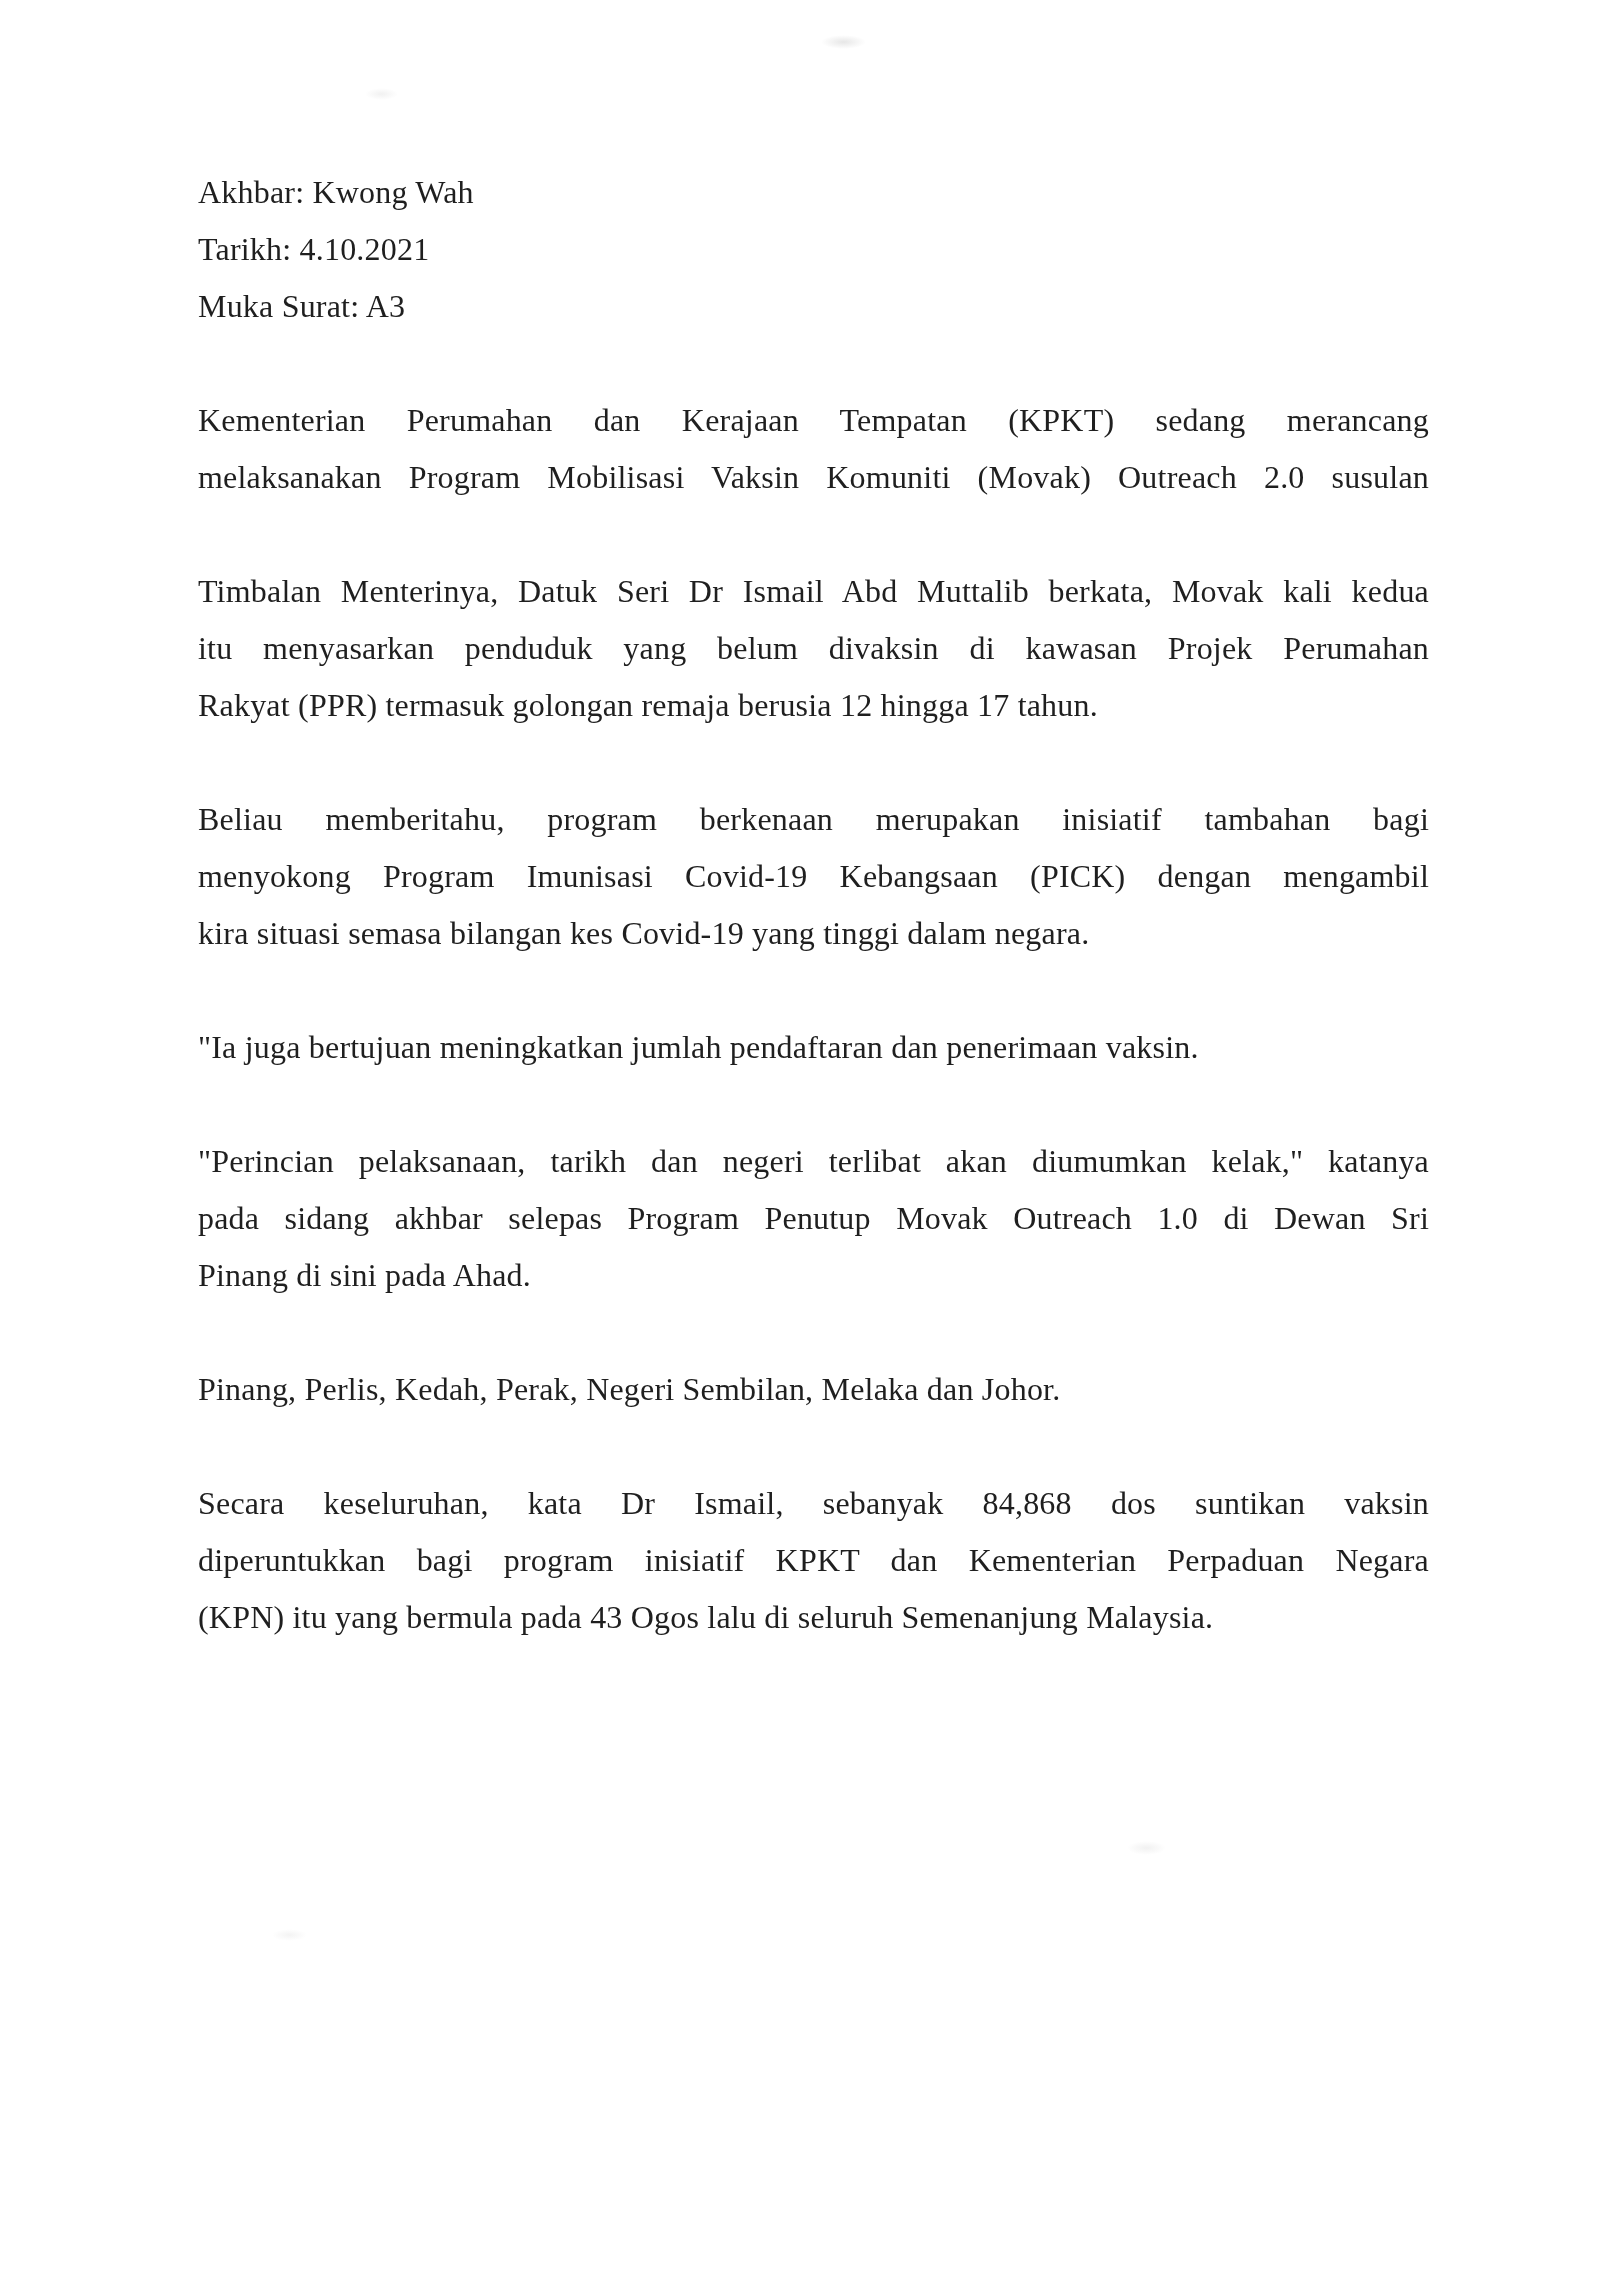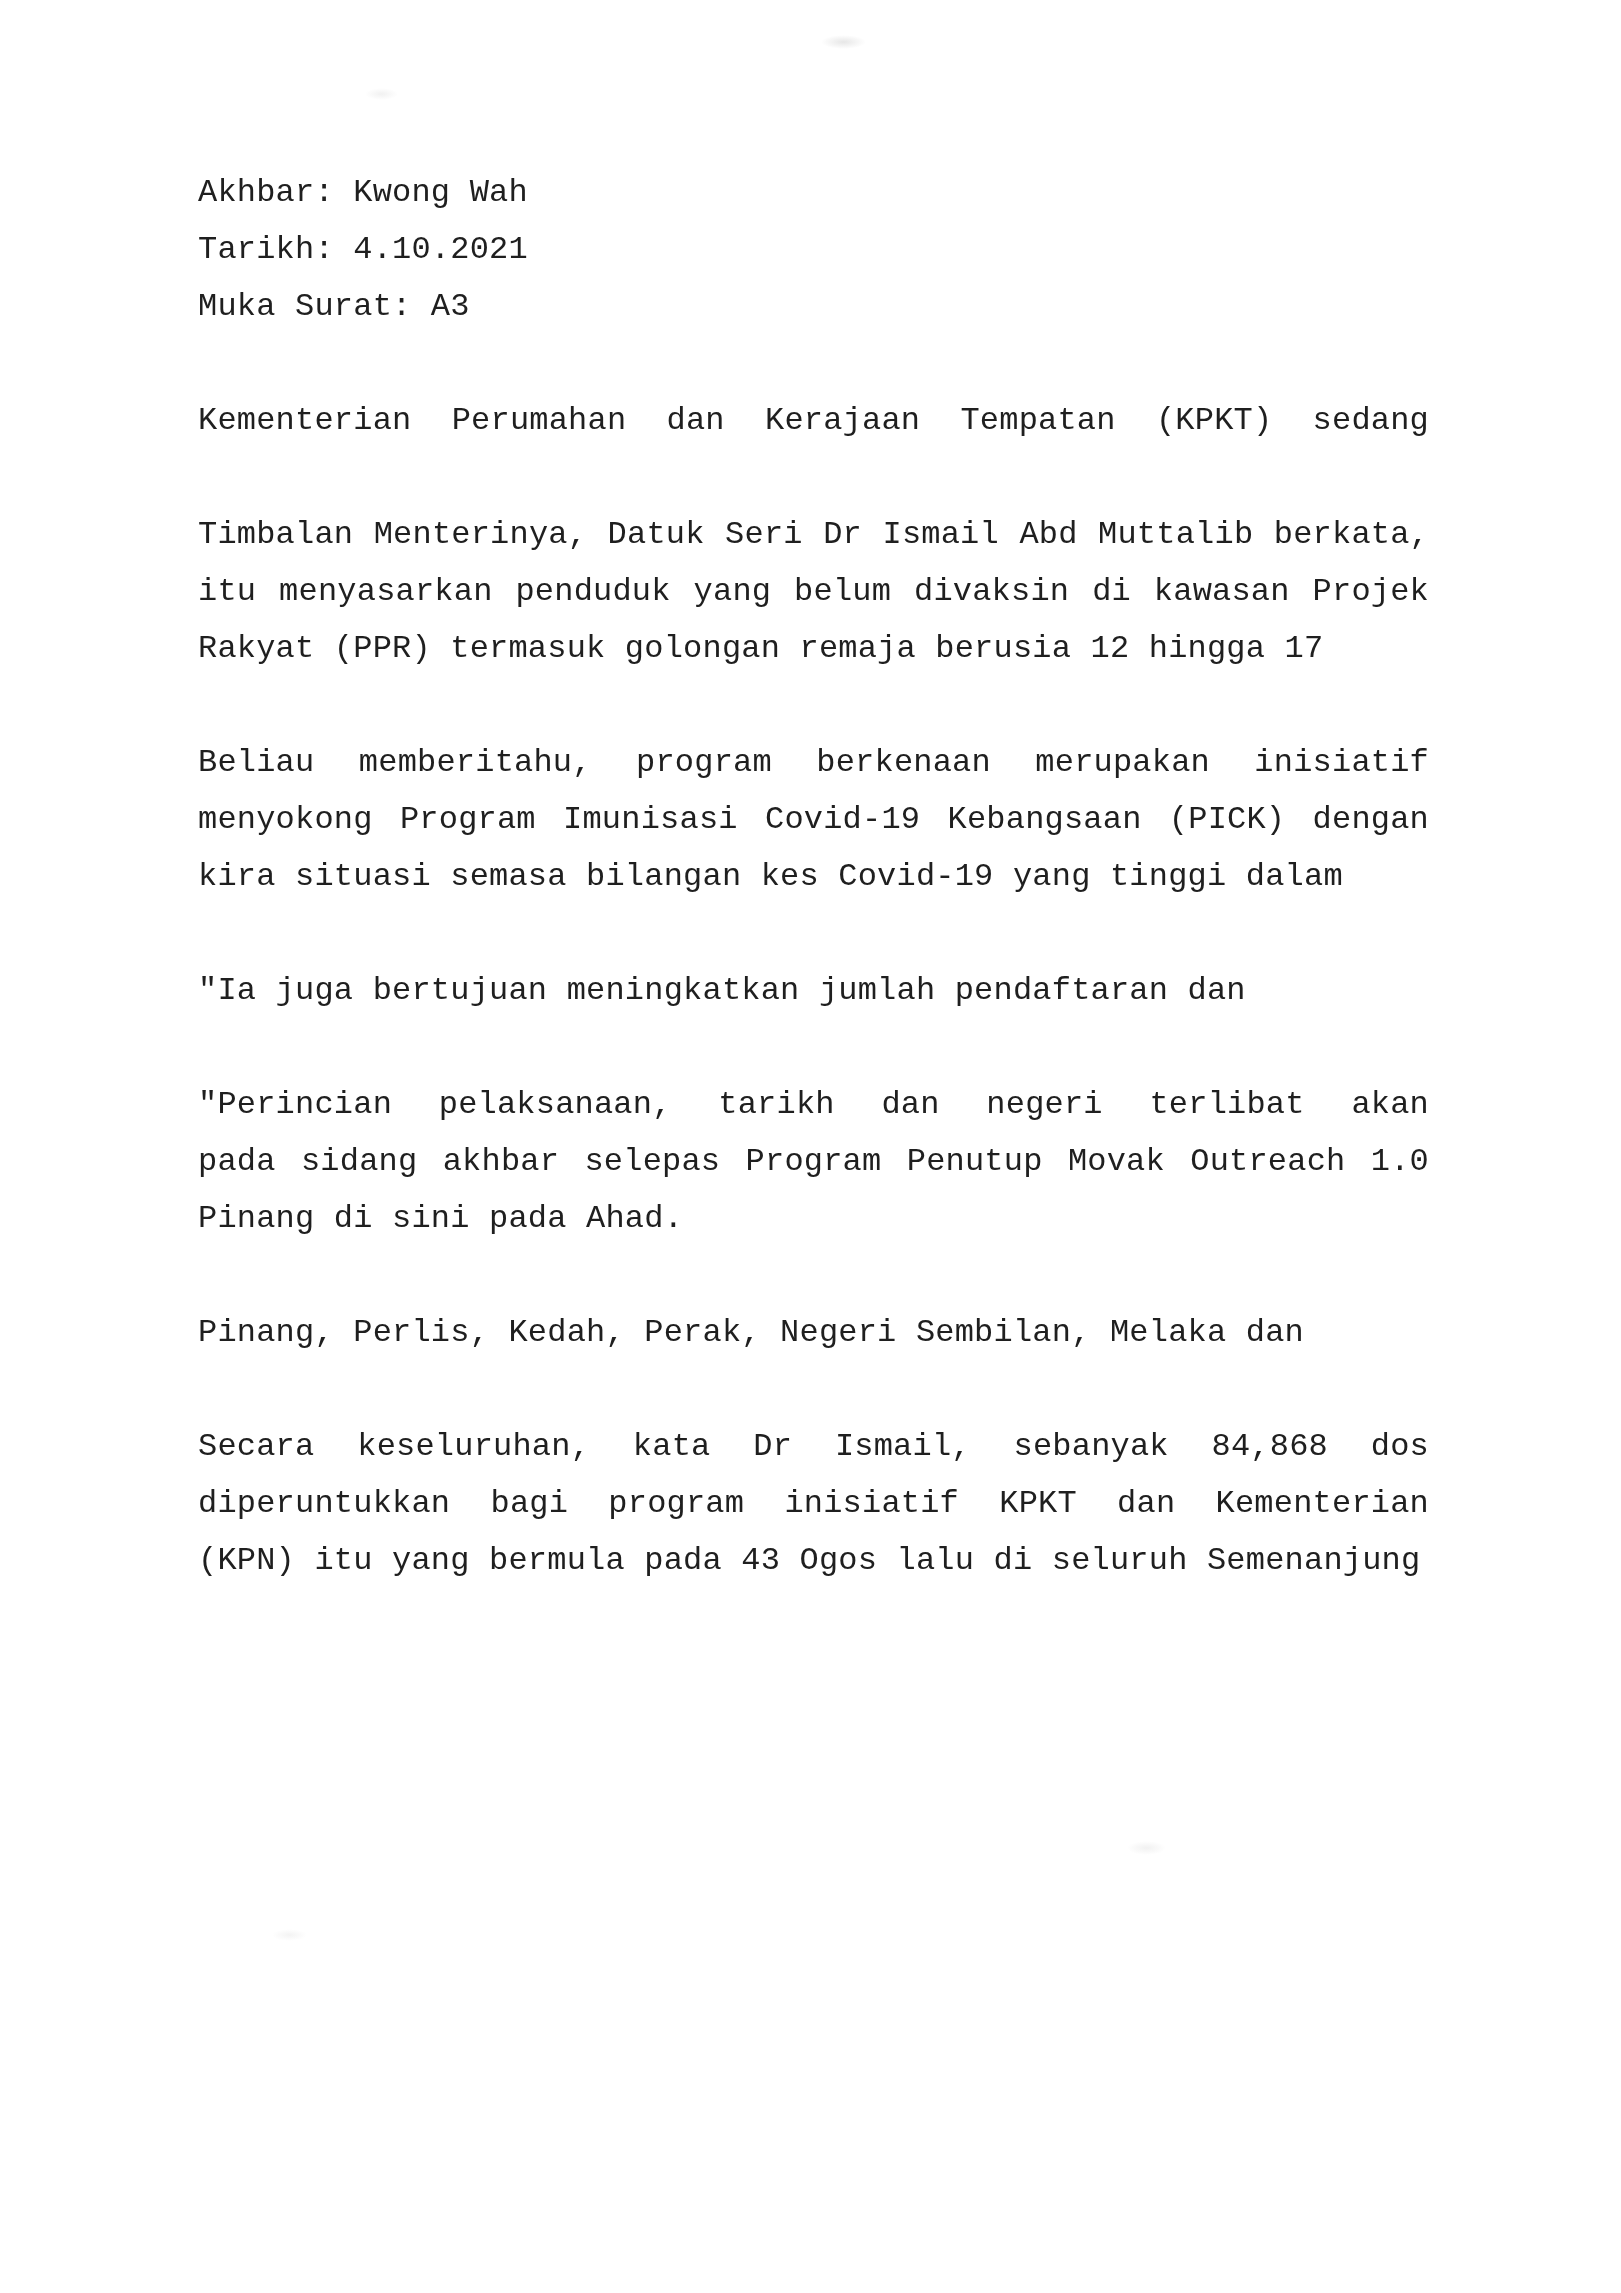--- a/index.html
+++ b/index.html
@@ -12,21 +12,21 @@
     width: 1621px;
     height: 2294px;
     background: var(--paper);
     overflow: hidden;
   }
   .page {
     position: relative;
     width: 1364px;
     height: 2294px;
     background: var(--paper);
-    font-family: Liberation Mono, monospace;
+    font-family: Liberation Serif, serif;
     font-size: 32px;
     color: var(--ink);
     -webkit-font-smoothing: antialiased;
   }
   .textblock {
     position: absolute;
     left: 198px;
     top: 164px;
     width: 1231px;
   }
@@ -76,20 +76,21 @@
   <div class="textblock">
 
     <div class="meta">
       <div class="line">Akhbar: Kwong Wah</div>
       <div class="line">Tarikh: 4.10.2021</div>
       <div class="line">Muka Surat: A3</div>
     </div>
 
     <div class="para">
       <div class="line just">Kementerian Perumahan dan Kerajaan Tempatan (KPKT) sedang merancang</div>
+      <div class="line just">melaksanakan Program Mobilisasi Vaksin Komuniti (Movak) Outreach 2.0 susulan</div>
     </div>
 
     <div class="para">
       <div class="line just">Timbalan Menterinya, Datuk Seri Dr Ismail Abd Muttalib berkata, Movak kali kedua</div>
       <div class="line just">itu menyasarkan penduduk yang belum divaksin di kawasan Projek Perumahan</div>
       <div class="line">Rakyat (PPR) termasuk golongan remaja berusia 12 hingga 17 tahun.</div>
     </div>
 
     <div class="para">
       <div class="line just">Beliau memberitahu, program berkenaan merupakan inisiatif tambahan bagi</div>

